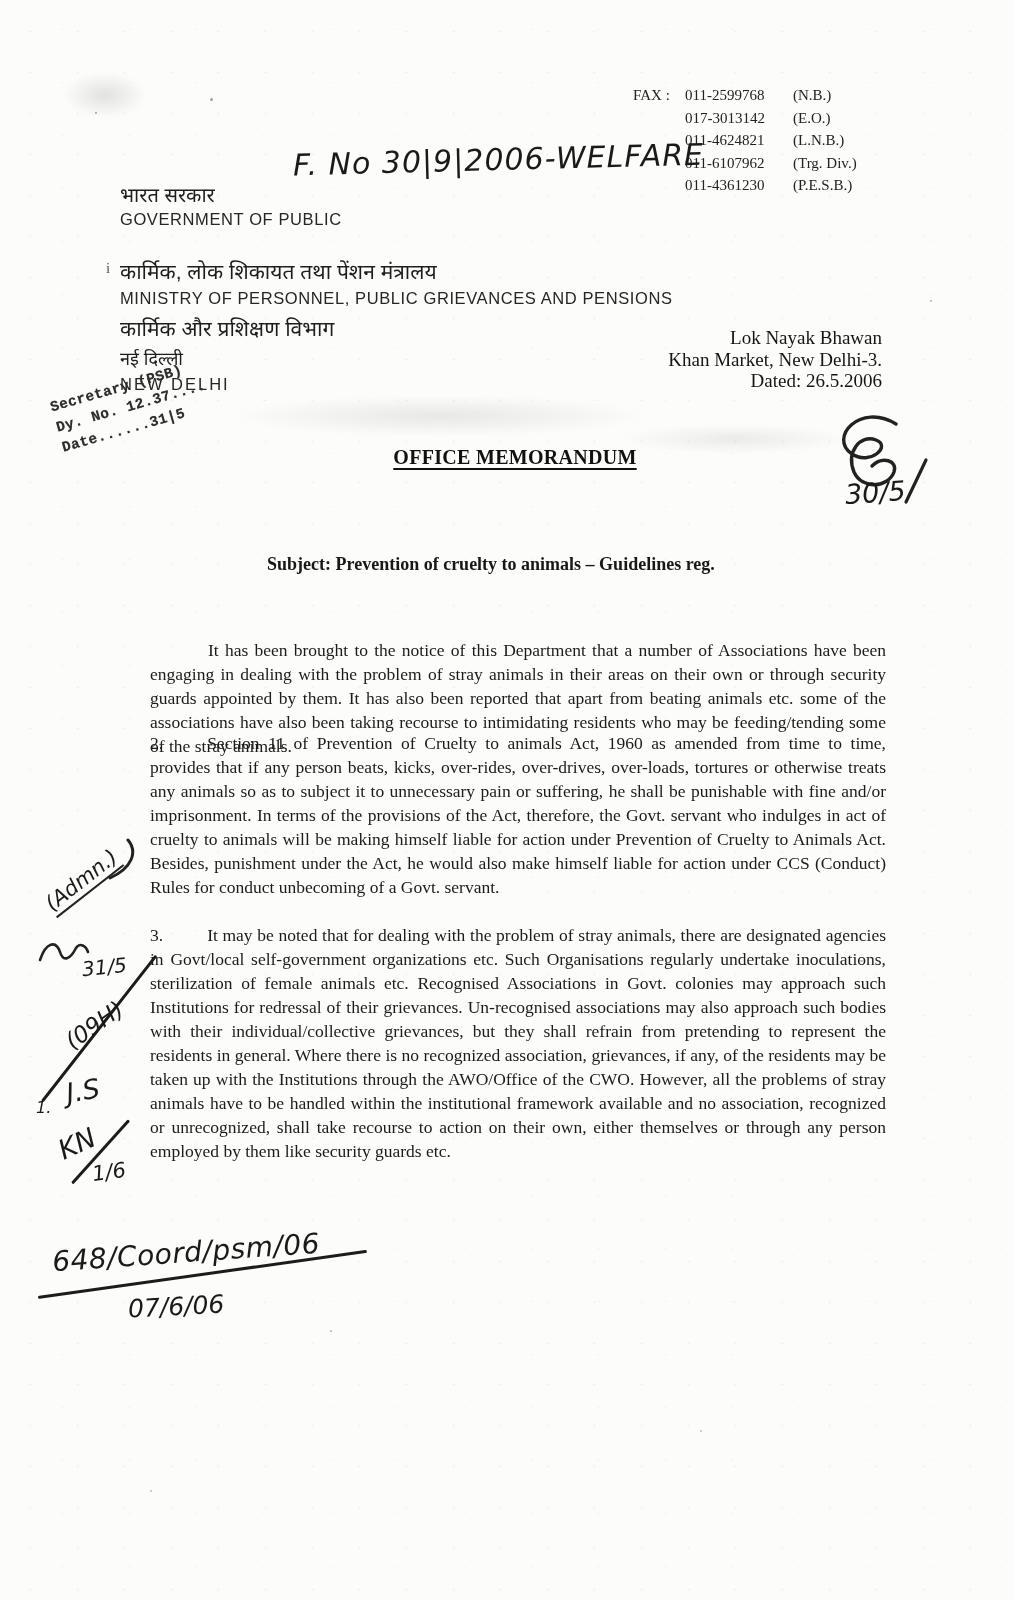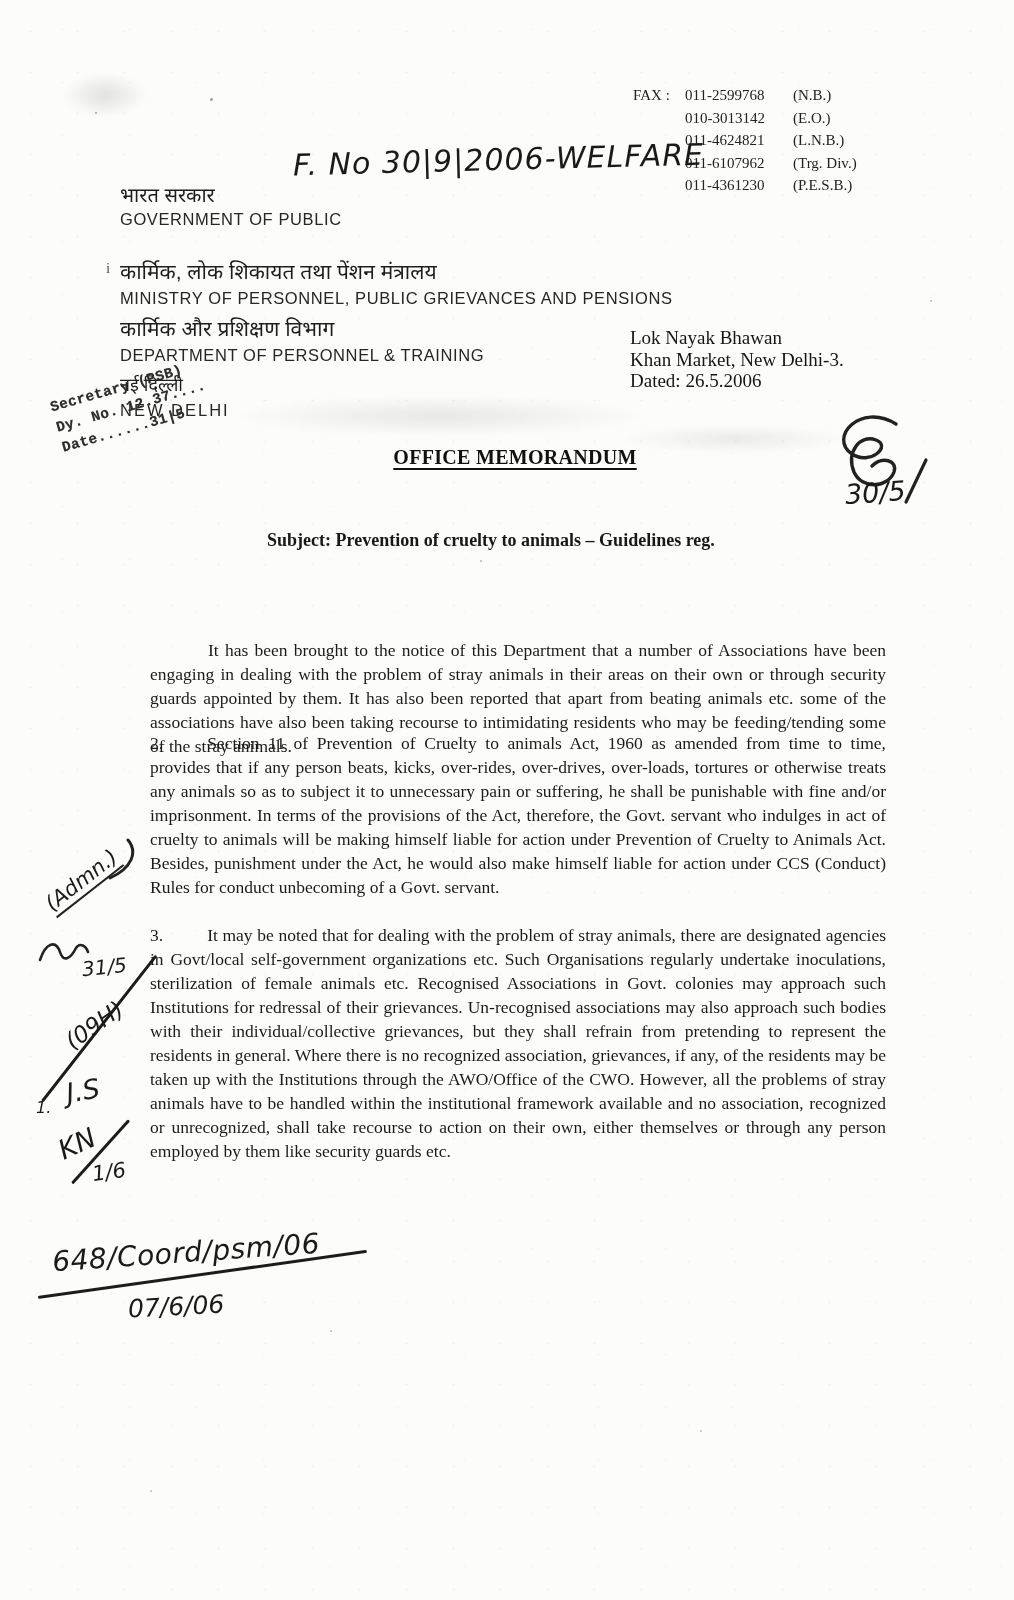--- a/index.html
+++ b/index.html
@@ -30,31 +30,31 @@
   .en{font-family:"Liberation Sans",sans-serif;color:#262626;letter-spacing:.6px;}
   .lh1{font-size:20px;margin-bottom:2px;}
   .lh2{font-size:16.5px;margin-bottom:6px;}
   .lh3{font-size:21px;margin-bottom:4px;margin-top:28px;}
   .lh4{font-size:16.5px;margin-bottom:6px;}
   .lh5{font-size:21px;margin-bottom:4px;}
   .lh6{font-size:16.5px;margin-bottom:7px;}
   .lh7{font-size:18px;margin-bottom:5px;}
   .lh8{font-size:16.5px;letter-spacing:2px;}
   
-  .address{position:absolute;left:630px;top:327px;width:252px;
+  .address{position:absolute;left:630px;top:327px;width:252px;text-align:right;
            font-size:19px;line-height:21.5px;color:#151515;}
   
   .stamp{position:absolute;left:48px;top:398px;transform:rotate(-16deg);transform-origin:left top;
          font-family:"Liberation Mono",monospace;font-weight:700;font-size:14.5px;line-height:21px;
          color:#2e2e2e;letter-spacing:.4px;text-shadow:0 0 .7px rgba(40,40,40,.55);}
   
   .title{position:absolute;left:0;top:446px;width:1030px;text-align:center;
          font-weight:700;font-size:20px;letter-spacing:.3px;color:#111;
          text-decoration:underline;text-decoration-thickness:2px;text-underline-offset:4px;}
-  .subject{position:absolute;left:267px;top:530px;font-weight:700;font-size:18px;color:#181818;}
+  .subject{position:absolute;left:267px;top:554px;font-weight:700;font-size:18px;color:#181818;}
   
   .para{position:absolute;left:150px;width:736px;margin:0;
         font-size:17.5px;line-height:24px;text-align:justify;color:#1b1b1b;}
   .p1{top:595px;text-indent:58px;margin-top:43px;}
   .p2{top:731px;}
   .p3{top:923px;}
   .pnum{margin-right:44px;}
   
   .m-admn{left:40px;top:868px;font-size:21px;transform:rotate(-38deg);border-bottom:2px solid #222;padding-bottom:1px;}
   .m-sigdate{left:82px;top:955px;font-size:20px;transform:rotate(-6deg);}
@@ -102,21 +102,21 @@
   <span class="i-mark">i</span>
 
   <div class="fax">
     <div class="fax-row">
       <span class="fax-label">FAX :</span>
       <span class="fax-no">011-2599768</span>
       <span>(N.B.)</span>
     </div>
     <div class="fax-row">
       <span class="fax-label"></span>
-      <span class="fax-no">010-3013142</span>
+      <span class="fax-no">017-3013142</span>
       <span>(E.O.)</span>
     </div>
     <div class="fax-row">
       <span class="fax-label"></span>
       <span class="fax-no">011-4624821</span>
       <span>(L.N.B.)</span>
     </div>
     <div class="fax-row">
       <span class="fax-label"></span>
       <span class="fax-no">011-6107962</span>
@@ -130,21 +130,20 @@
   </div>
 
   <div class="hw file-no">F. No 30|9|2006-WELFARE</div>
 
   <div class="letterhead">
     <div class="hn lh1">भारत सरकार</div>
     <div class="en lh2">GOVERNMENT OF PUBLIC</div>
     <div class="hn lh3">कार्मिक, लोक शिकायत तथा पेंशन मंत्रालय</div>
     <div class="en lh4">MINISTRY OF PERSONNEL, PUBLIC GRIEVANCES AND PENSIONS</div>
     <div class="hn lh5">कार्मिक और प्रशिक्षण विभाग</div>
-    <div class="en lh6">DEPARTMENT OF PERSONNEL &amp; TRAINING</div>
     <div class="hn lh7">नई दिल्ली</div>
     <div class="en lh8">NEW DELHI</div>
   </div>
 
   <div class="address">
     <div>Lok Nayak Bhawan</div>
     <div>Khan Market, New Delhi-3.</div>
     <div>Dated: 26.5.2006</div>
   </div>
 

